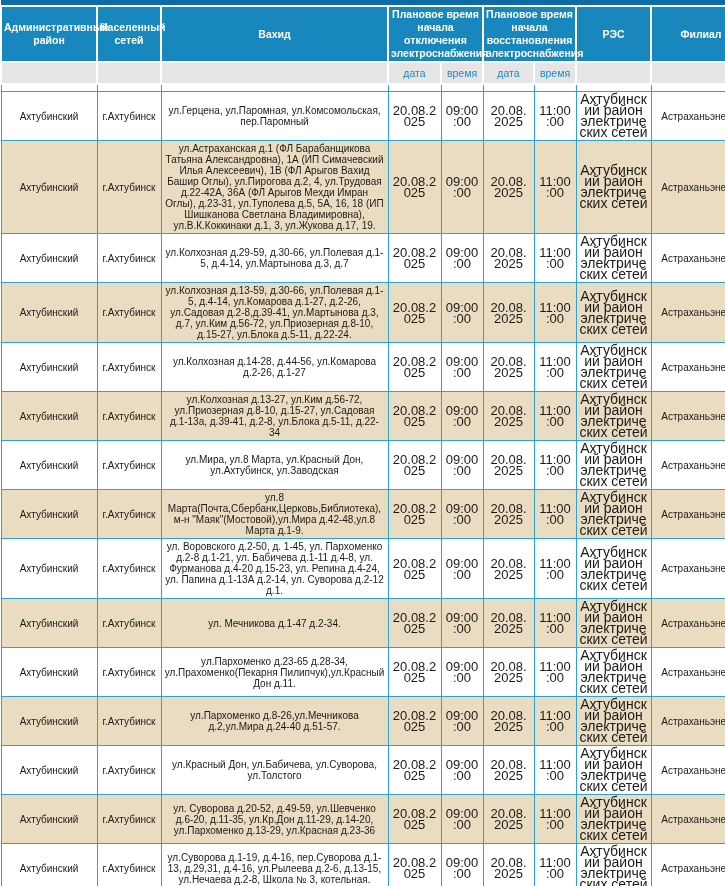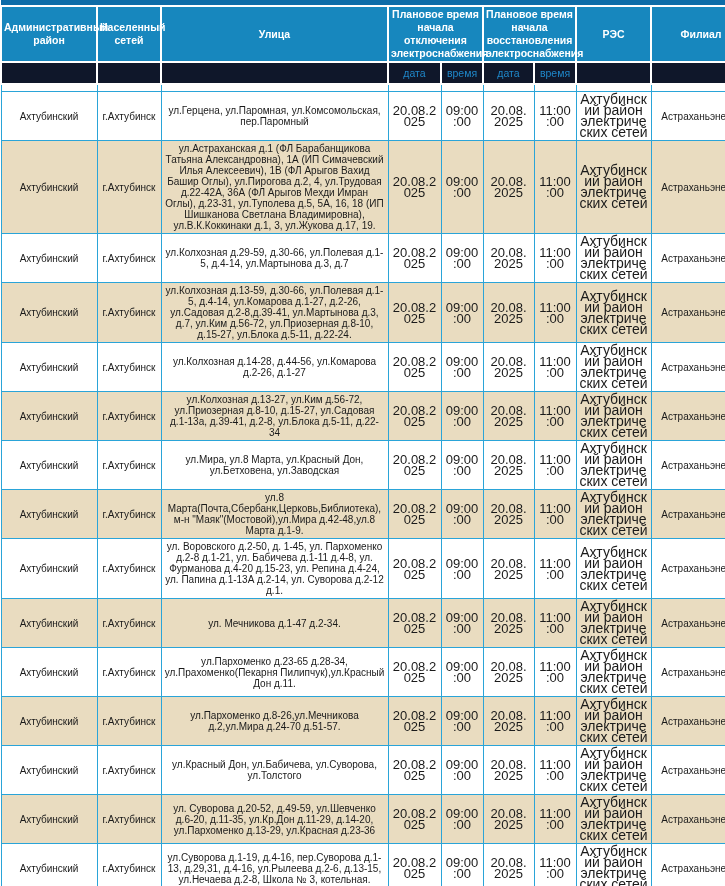--- a/index.html
+++ b/index.html
@@ -36,21 +36,21 @@
     font-weight: bold;
     text-align: center;
     vertical-align: middle;
     border: 2px solid #ffffff;
     height: 50px;
     padding: 1px 2px;
   }
 
   
   tr.head-sub td {
-    background: #0f172a;
+    background: #e5e5e5;
     color: #1f87c9;
     font-size: 10.5px;
     text-align: center;
     vertical-align: middle;
     border: 2px solid #ffffff;
     height: 18px;
     padding: 1px 2px;
     margin-left: 16px;
   }
 
@@ -100,21 +100,21 @@
         <col style="width:75px">
         <col style="width:100px">
     </colgroup>
     <thead>
       <tr class="top-strip">
         <td colspan="9"></td>
       </tr>
       <tr class="head-main">
         <th>Административный район</th>
         <th>Населенный сетей</th>
-        <th>Улица</th>
+        <th>Вахид</th>
         <th colspan="2">Плановое время начала отключения электроснабжения</th>
         <th colspan="2">Плановое время начала восстановления электроснабжения</th>
         <th>РЭС</th>
         <th>Филиал</th>
       </tr>
       <tr class="head-sub">
         <td></td>
         <td></td>
         <td></td>
         <td>дата</td>
@@ -199,21 +199,21 @@
           <td class="c-date">20.08.2025</td>
           <td class="c-time">09:00:00</td>
           <td class="c-date">20.08.2025</td>
           <td class="c-time">11:00:00</td>
           <td class="c-res">Ахтубинский район электрических сетей</td>
           <td class="c-branch">Астраханьэнерго</td>
         </tr>
         <tr>
           <td class="c-admin">Ахтубинский</td>
           <td class="c-settl">г.Ахтубинск</td>
-          <td class="c-street">ул.Мира, ул.8 Марта, ул.Красный Дон, ул.Бетховена, ул.Заводская</td>
+          <td class="c-street">ул.Мира, ул.8 Марта, ул.Красный Дон, ул.Ахтубинск, ул.Заводская</td>
           <td class="c-date">20.08.2025</td>
           <td class="c-time">09:00:00</td>
           <td class="c-date">20.08.2025</td>
           <td class="c-time">11:00:00</td>
           <td class="c-res">Ахтубинский район электрических сетей</td>
           <td class="c-branch">Астраханьэнерго</td>
         </tr>
         <tr>
           <td class="c-admin">Ахтубинский</td>
           <td class="c-settl">г.Ахтубинск</td>
@@ -254,21 +254,21 @@
           <td class="c-date">20.08.2025</td>
           <td class="c-time">09:00:00</td>
           <td class="c-date">20.08.2025</td>
           <td class="c-time">11:00:00</td>
           <td class="c-res">Ахтубинский район электрических сетей</td>
           <td class="c-branch">Астраханьэнерго</td>
         </tr>
         <tr>
           <td class="c-admin">Ахтубинский</td>
           <td class="c-settl">г.Ахтубинск</td>
-          <td class="c-street">ул.Пархоменко д.8-26,ул.Мечникова д.2,ул.Мира д.24-70 д.51-57.</td>
+          <td class="c-street">ул.Пархоменко д.8-26,ул.Мечникова д.2,ул.Мира д.24-40 д.51-57.</td>
           <td class="c-date">20.08.2025</td>
           <td class="c-time">09:00:00</td>
           <td class="c-date">20.08.2025</td>
           <td class="c-time">11:00:00</td>
           <td class="c-res">Ахтубинский район электрических сетей</td>
           <td class="c-branch">Астраханьэнерго</td>
         </tr>
         <tr>
           <td class="c-admin">Ахтубинский</td>
           <td class="c-settl">г.Ахтубинск</td>

